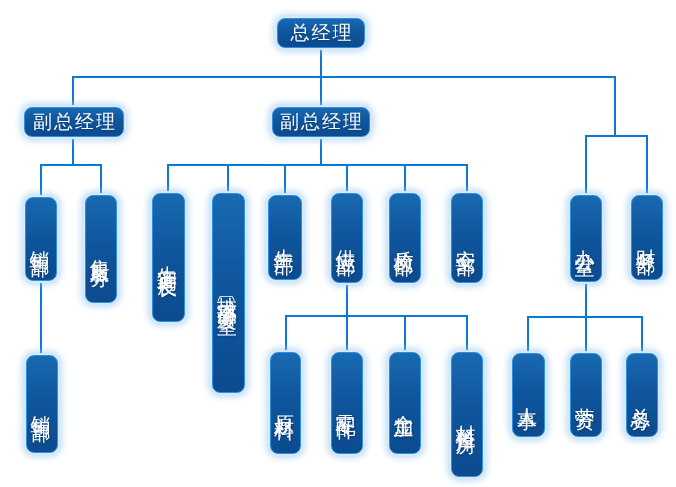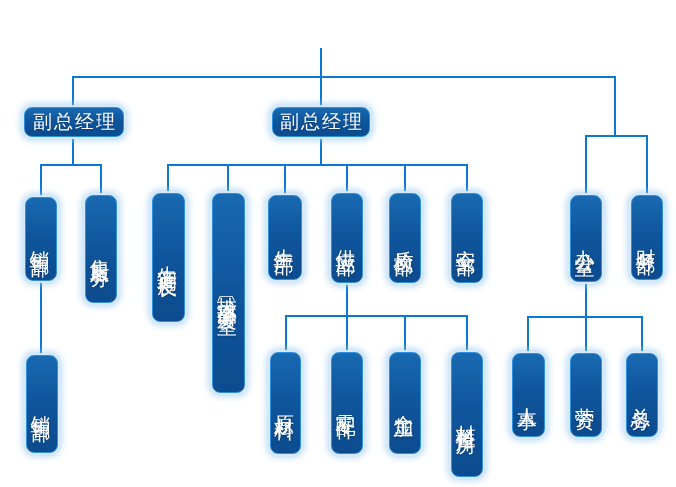--- a/index.html
+++ b/index.html
@@ -75,20 +75,21 @@
     <div class="line" style="left: 285px; top: 315px; width: 183px; height: 2px;"></div>
     <div class="line" style="left: 285px; top: 315px; width: 2px; height: 37px;"></div>
     <div class="line" style="left: 346px; top: 315px; width: 2px; height: 37px;"></div>
     <div class="line" style="left: 404px; top: 315px; width: 2px; height: 37px;"></div>
     <div class="line" style="left: 466px; top: 315px; width: 2px; height: 37px;"></div>
     <div class="line" style="left: 585px; top: 282px; width: 2px; height: 34px;"></div>
     <div class="line" style="left: 527px; top: 316px; width: 116px; height: 2px;"></div>
     <div class="line" style="left: 527px; top: 316px; width: 2px; height: 37px;"></div>
     <div class="line" style="left: 585px; top: 316px; width: 2px; height: 37px;"></div>
     <div class="line" style="left: 641px; top: 316px; width: 2px; height: 37px;"></div>
+    <div class="node horizontal" style="left: 277px; top: 18px; width: 88px; height: 30px;">总经理</div>
     <div class="node horizontal" style="left: 24px; top: 107px; width: 100px; height: 30px;">副总经理</div>
     <div class="node horizontal" style="left: 272px; top: 107px; width: 98px; height: 30px;">副总经理</div>
     <div class="node vertical" style="left: 25px; top: 197px; width: 32px; height: 84px;">销售部</div>
     <div class="node vertical" style="left: 85px; top: 195px; width: 32px; height: 108px;">售后服务</div>
     <div class="node vertical" style="left: 26px; top: 355px; width: 32px; height: 98px;">销售部</div>
     <div class="node vertical" style="left: 152px; top: 193px; width: 33px; height: 129px;">生产调度长</div>
     <div class="node vertical" style="left: 212px; top: 193px; width: 33px; height: 200px;">技术部〔研发室〕</div>
     <div class="node vertical" style="left: 268px; top: 195px; width: 34px; height: 85px;">生产部</div>
     <div class="node vertical" style="left: 331px; top: 193px; width: 32px; height: 90px;">供应部</div>
     <div class="node vertical" style="left: 389px; top: 193px; width: 32px; height: 90px;">质检部</div>

